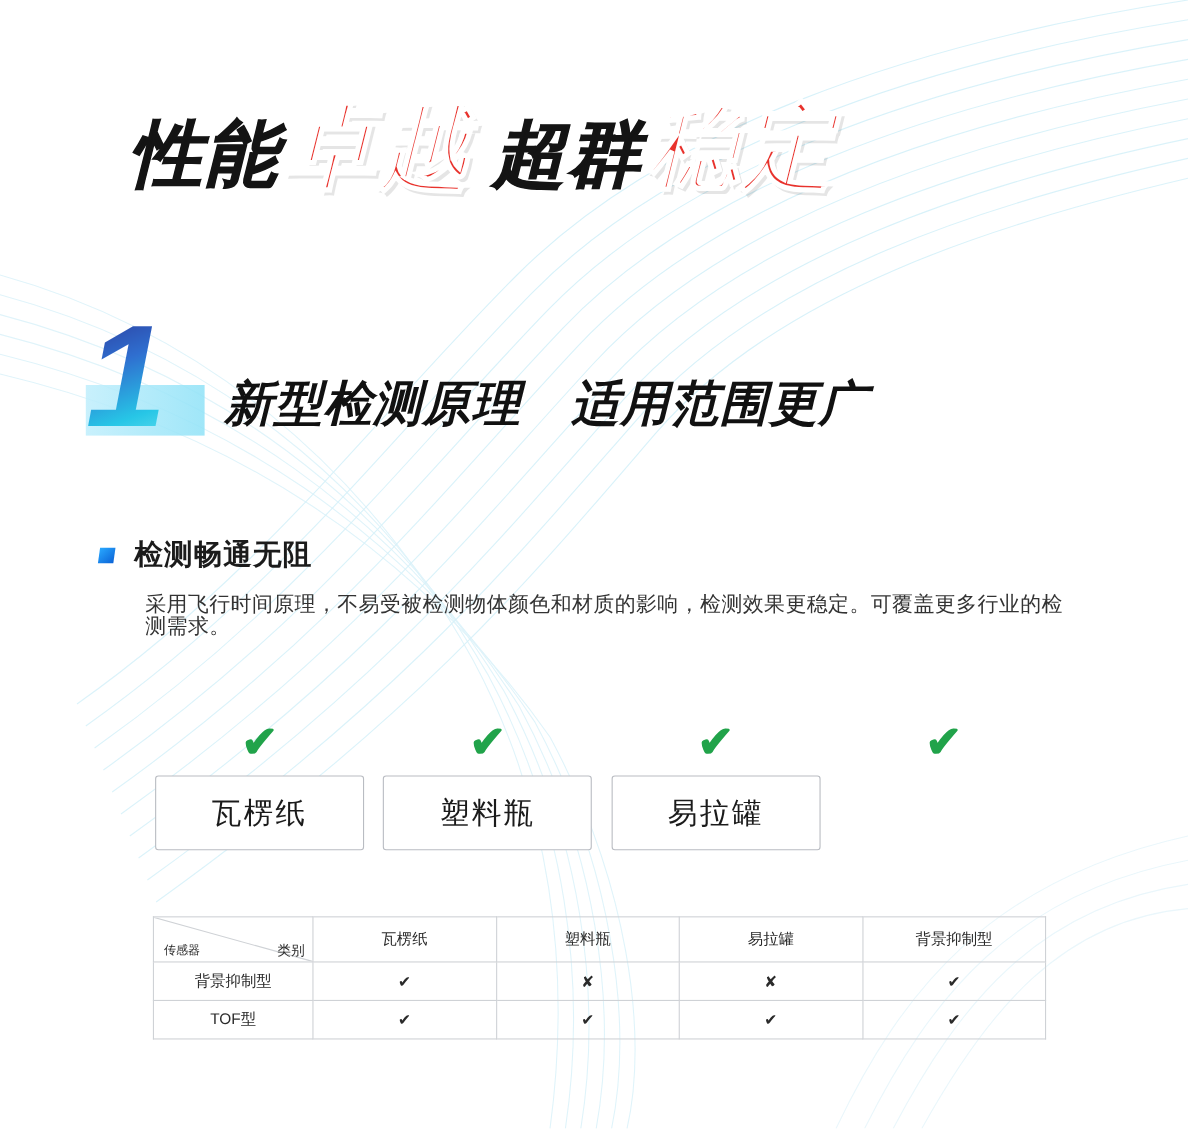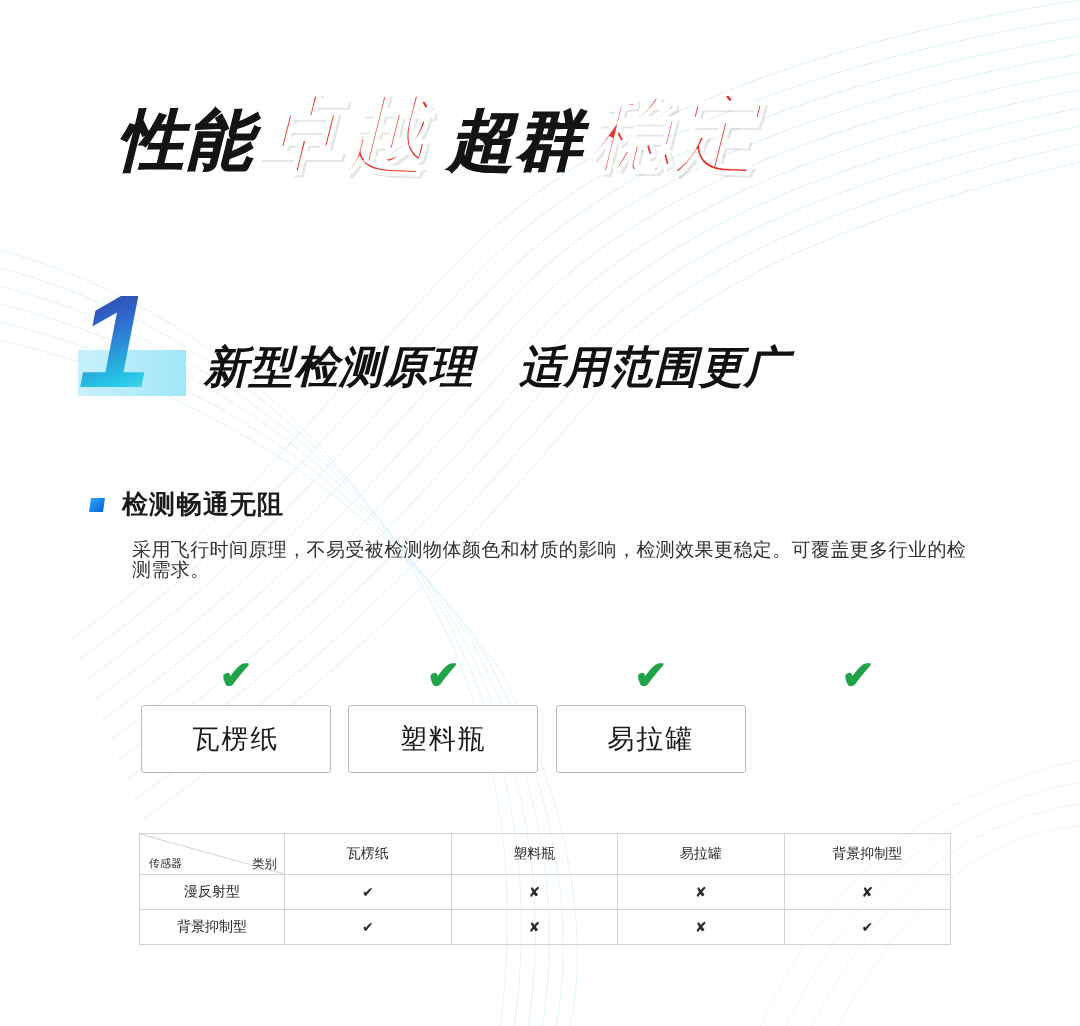--- a/index.html
+++ b/index.html
@@ -309,28 +309,28 @@
           <span class="lbl-row">传感器</span>
         </th>
         <th>瓦楞纸</th>
         <th>塑料瓶</th>
         <th>易拉罐</th>
         <th>背景抑制型</th>
       </tr>
     </thead>
     <tbody>
       <tr>
-        <td>漫反射型</td>
+        <td>背景抑制型</td>
         <td class="mark-yes">✔</td>
         <td class="mark-no">✘</td>
         <td class="mark-no">✘</td>
-        <td class="mark-no">✘</td>
+        <td class="mark-yes">✔</td>
       </tr>
       <tr>
-        <td>背景抑制型</td>
-        <td class="mark-yes">✔</td>
-        <td class="mark-no">✘</td>
-        <td class="mark-no">✘</td>
+        <td>TOF型</td>
+        <td class="mark-yes">✔</td>
+        <td class="mark-yes">✔</td>
+        <td class="mark-yes">✔</td>
         <td class="mark-yes">✔</td>
       </tr>
     </tbody>
   </table>
 </div>
 
 </body></html>

